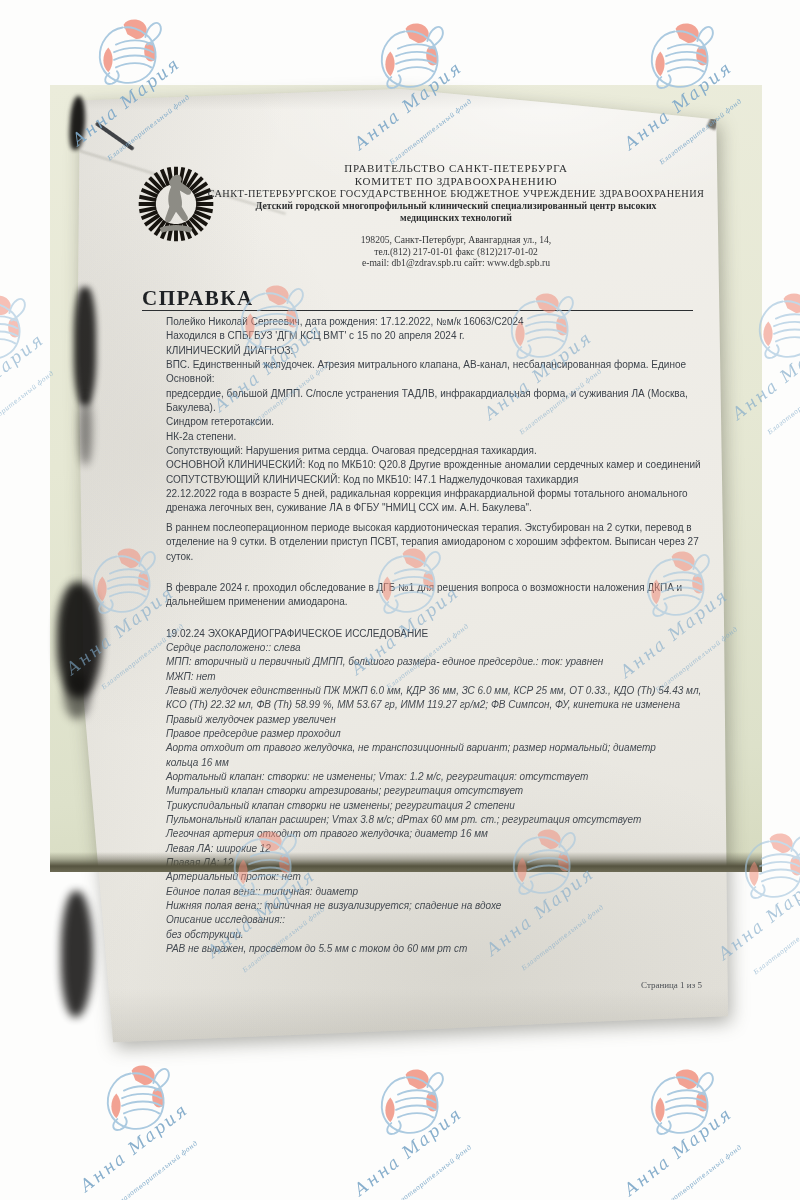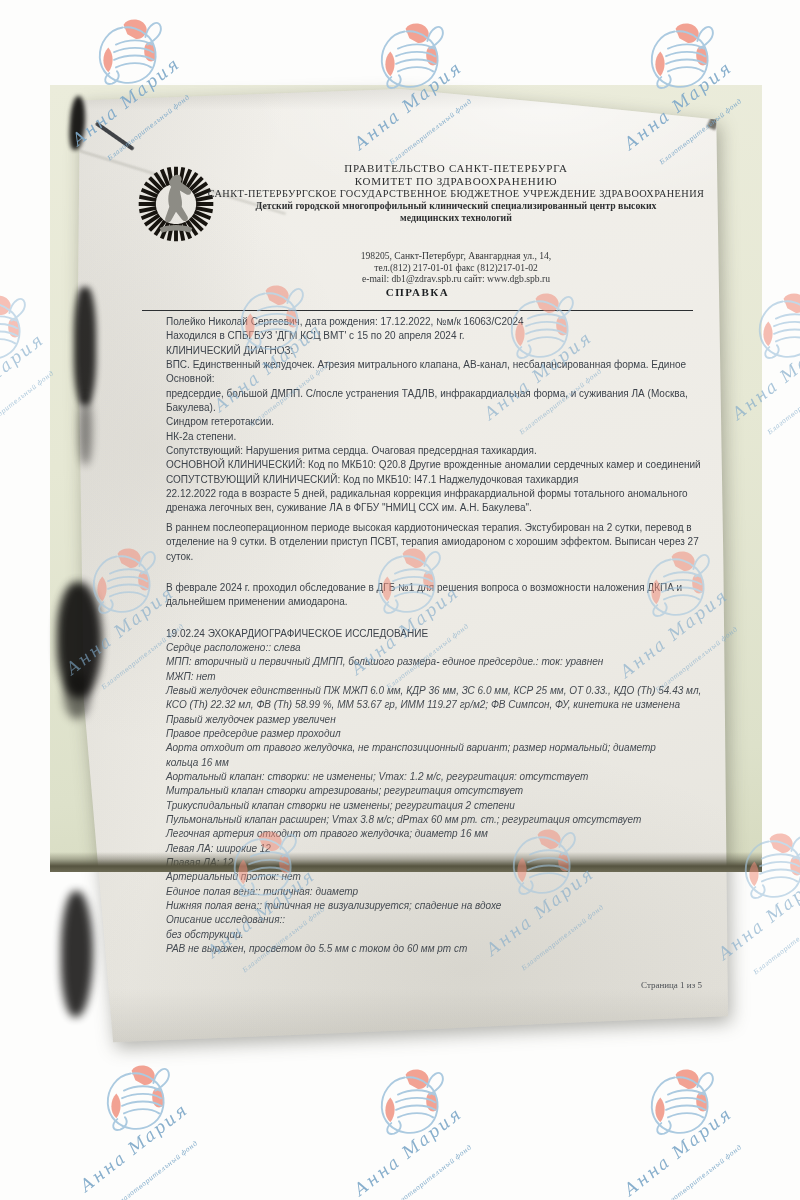--- a/index.html
+++ b/index.html
@@ -33,25 +33,25 @@
           transform:rotate(24deg);filter:blur(1px);opacity:.8;}
 
   
   .emblem{position:absolute;left:56px;top:74px;width:88px;height:88px;}
   .lh{position:absolute;left:120px;top:76px;width:520px;text-align:center;
       font-family:"Liberation Serif",serif;color:#2d2f31;}
   .lh .gov{font-size:11px;letter-spacing:.7px;line-height:13px;}
   .lh .org1{font-size:10.3px;letter-spacing:.4px;line-height:12px;}
   .lh .orgb{font-size:9.8px;font-weight:bold;line-height:11.5px;}
   .lh .addr{font-size:9.6px;line-height:11.5px;color:#35373a;}
-  .lh .addr-block{margin-top:27px;}
-
-  
-  .doc-title{position:absolute;left:66px;top:200px;width:551px;text-align:center;
-      font-family:"Liberation Serif",serif;font-weight:bold;font-size:11px;letter-spacing:1.5px;color:#1e2124;}
+  .lh .addr-block{margin-top:11px;}
+
+  
+  .doc-title{position:absolute;left:66px;top:200px;width:551px;
+      font-family:"Liberation Serif",serif;font-weight:bold;font-size:21px;letter-spacing:1.5px;color:#1e2124;}
   .title-rule{position:absolute;left:66px;top:224px;width:551px;height:0;border-bottom:1.6px solid #2c2f32;}
 
   
   .body-text{position:absolute;left:66px;top:229px;width:556px;color:#3d434b;
       font-size:10px;line-height:14.35px;margin-left:24px;}
   .ln{white-space:nowrap;overflow:visible;}
   .echo{font-style:italic;color:#454b52;}
   .sp1{height:5px;} .sp2{height:17px;}
   .page-footer{position:absolute;right:26px;top:894px;font-family:"Liberation Serif",serif;
       font-size:9px;color:#4c5055;}

